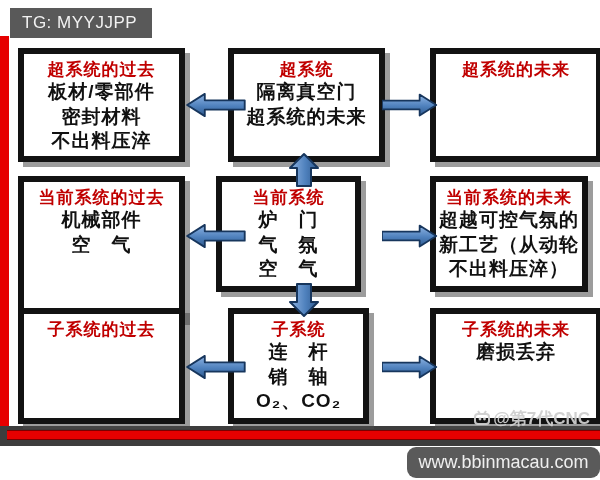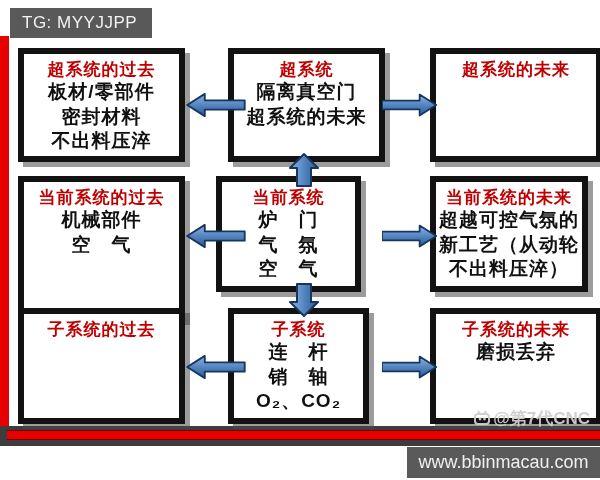--- a/index.html
+++ b/index.html
@@ -13,21 +13,21 @@
     background:#595959;color:#f2f2f2;font-size:17px;letter-spacing:.5px;
     display:flex;align-items:center;padding-left:12px;box-sizing:border-box;
   }
   
   .red-left-bar{position:absolute;left:0;top:36px;width:9px;height:410px;background:#e60000;}
   .bottom-dark-band{position:absolute;left:0;top:426px;width:600px;height:20px;background:#3d3d3d;}
   .red-bottom-bar{position:absolute;left:7px;top:430px;width:593px;height:10px;background:#e60000;border-top:1px solid #7a0000;border-bottom:1px solid #7a0000;box-sizing:border-box;}
   
   .footer-plate{
     position:absolute;left:407px;top:447px;width:193px;height:31px;background:#5a5a5a;
-    color:#efefef;font-size:18px;display:flex;align-items:center;justify-content:center;
+    color:#efefef;font-size:18px;display:flex;align-items:center;justify-content:center;border-radius:9px;
   }
   
   .cell{
     position:absolute;background:#ffffff;border:6px solid #121212;box-sizing:border-box;
     box-shadow:5px 5px 0 rgba(75,75,75,.55);text-align:center;padding-top:5px;
   }
   .cell-title{color:#c00000;font-weight:bold;font-size:17px;line-height:1.25;letter-spacing:1px;}
   .cell-line{color:#111111;font-weight:bold;font-size:19px;line-height:1.28;letter-spacing:1px;}
   .arrow{position:absolute;z-index:5;}
   .arrow svg{display:block;width:100%;height:100%;}

